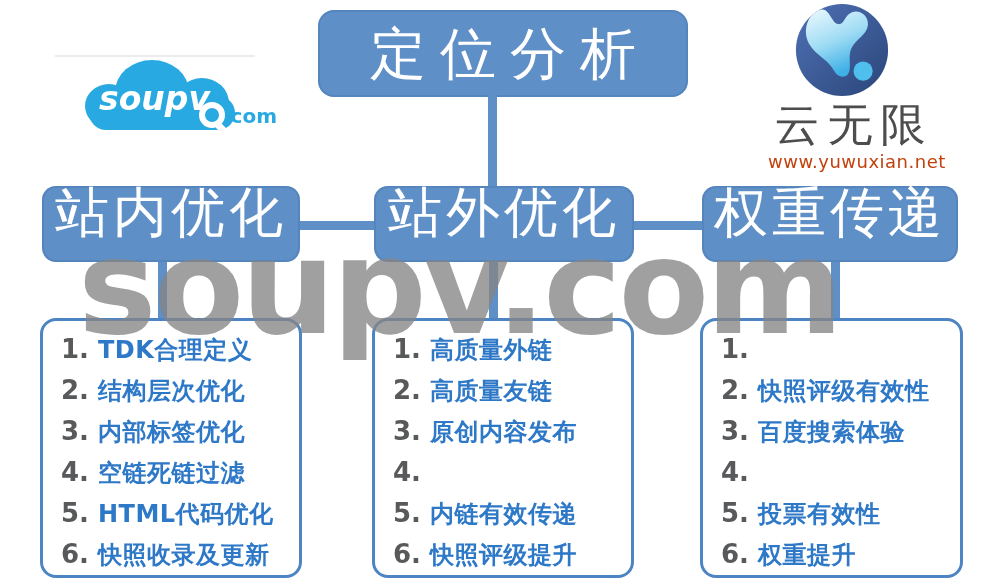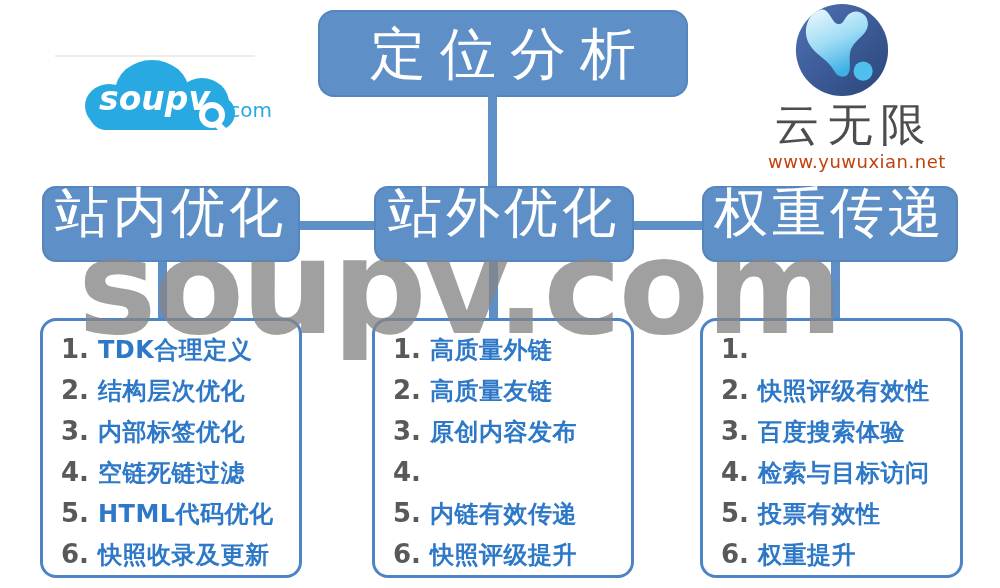--- a/index.html
+++ b/index.html
@@ -64,21 +64,21 @@
   .magnifier{position:absolute;left:116px;top:50px;width:24px;height:24px;}
   .mag-ring{
     position:absolute;left:0;top:0;width:14px;height:14px;border:6px solid #ffffff;
     border-radius:50%;background:#29a9e1;
   }
   .mag-handle{
     position:absolute;left:19px;top:20px;width:7px;height:13px;background:#ffffff;
     border-radius:3px;transform:rotate(-45deg);
   }
   .soupv-com{
-    position:absolute;left:140px;top:46px;color:#29a9e1;font-weight:normal;font-size:20px;
+    position:absolute;left:140px;top:52px;color:#29a9e1;font-weight:bold;font-size:20px;
   }
   
   .ywx-logo{position:absolute;left:768px;top:0;width:172px;height:176px;text-align:center;}
   .ywx-mark{position:absolute;left:26px;top:2px;width:96px;height:96px;}
   .ywx-name{
     position:absolute;left:0;top:102px;width:172px;color:#4d4d4d;
     font-size:45px;font-weight:400;letter-spacing:8px;line-height:1;
   }
   .ywx-url{
     position:absolute;left:0;top:151px;width:172px;color:#c2410c;
@@ -208,21 +208,20 @@
   <div class="list-item">
     <span class="item-num">2.</span>
     <span class="item-text">快照评级有效性</span>
   </div>
   <div class="list-item">
     <span class="item-num">3.</span>
     <span class="item-text">百度搜索体验</span>
   </div>
   <div class="list-item">
     <span class="item-num">4.</span>
-    <span class="item-text">检索与目标访问</span>
   </div>
   <div class="list-item">
     <span class="item-num">5.</span>
     <span class="item-text">投票有效性</span>
   </div>
   <div class="list-item">
     <span class="item-num">6.</span>
     <span class="item-text">权重提升</span>
   </div>
 </div>

